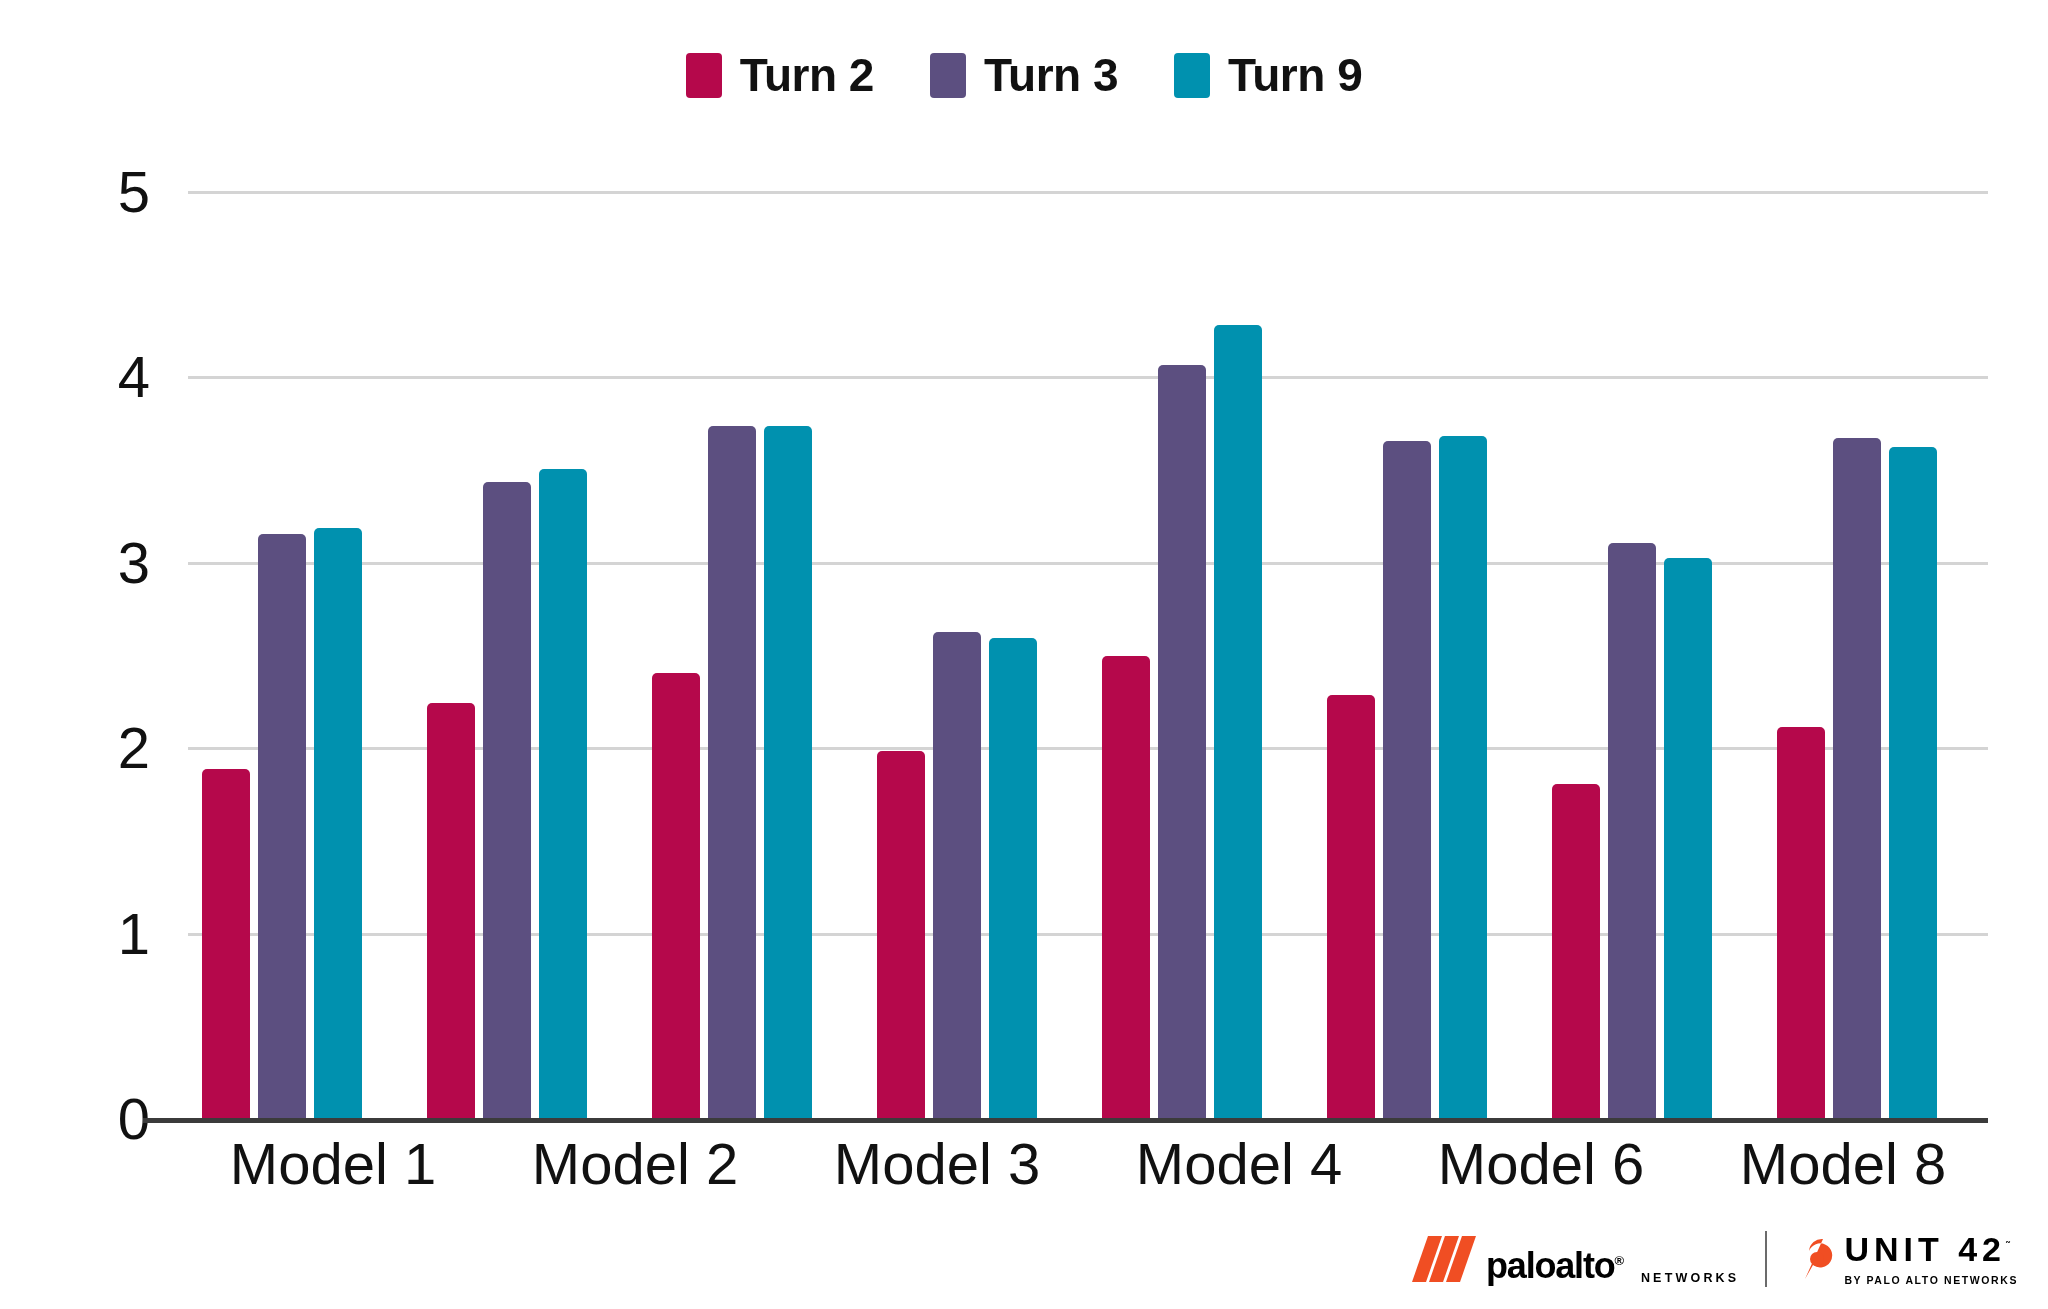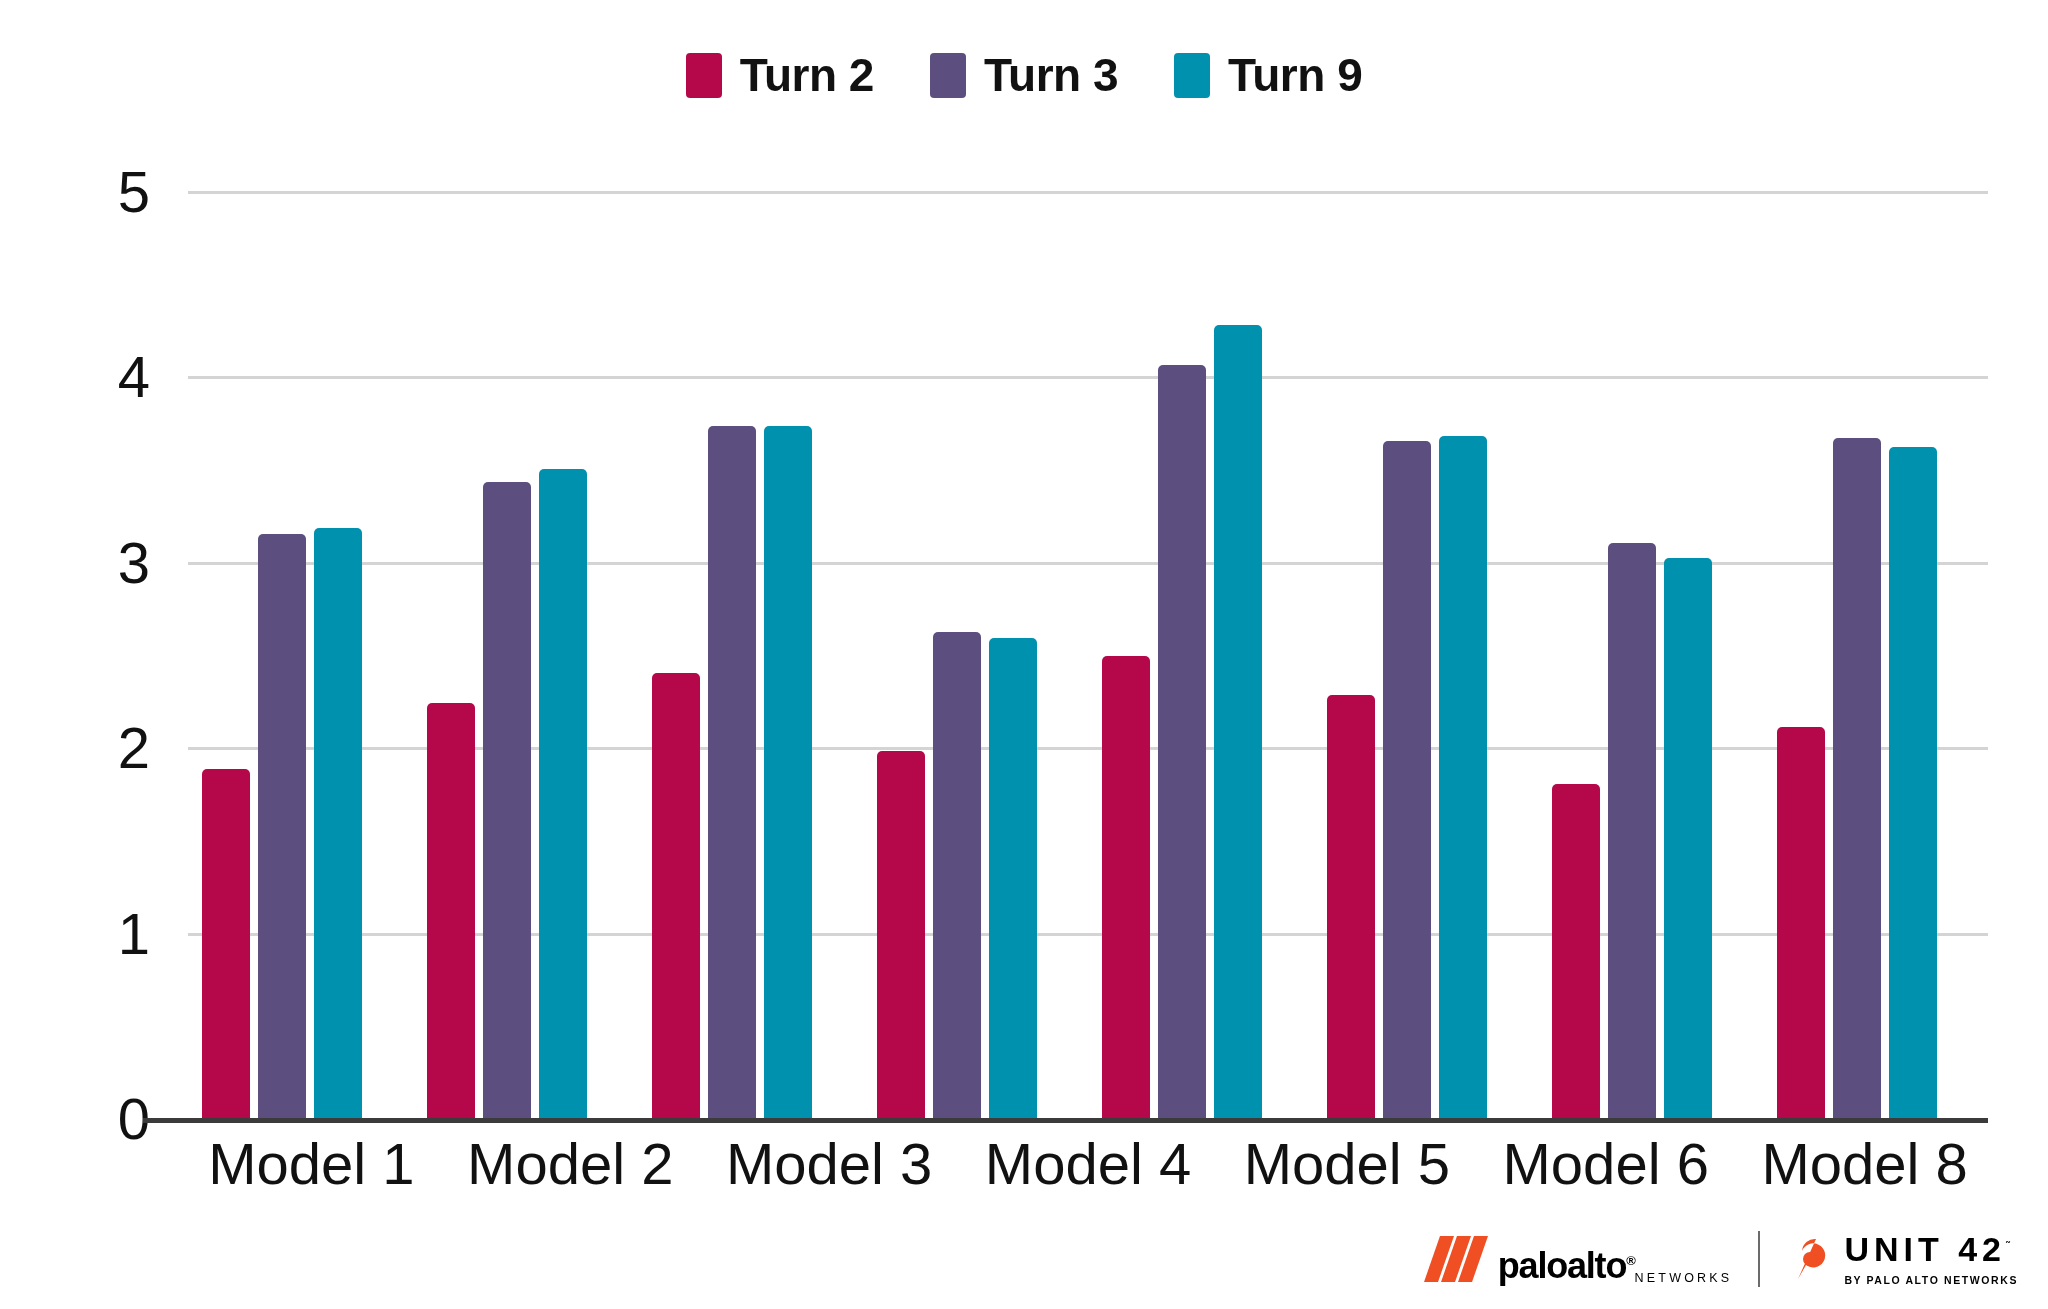--- a/index.html
+++ b/index.html
@@ -151,34 +151,35 @@
     color: #000000;
     letter-spacing: -1.2px;
     position: relative;
   }
   .palo-reg {
     font-size: 13px;
     vertical-align: super;
   }
   .palo-sub {
     font-size: 12.5px;
-    font-weight: normal;
+    font-weight: bold;
     color: #000000;
     letter-spacing: 3.2px;
     margin-top: 4px;
+    margin-left: 18px;
   }
   .brand-divider {
     width: 2px;
     height: 56px;
     background: #6b6b6b;
   }
   .brand-unit {
     display: flex;
     align-items: center;
-    gap: 12px;
+    gap: 5px;
   }
   .unit-words {
     display: flex;
     flex-direction: column;
     line-height: 1;
   }
   .unit-name {
     font-size: 34px;
     font-weight: bold;
     color: #000000;
@@ -271,21 +272,20 @@
       </div>
     </div>
   <div id="axis-baseline"></div>
 </div>
 
 <div id="xlabels">
     <div class="xlabel">Model 1</div>
     <div class="xlabel">Model 2</div>
     <div class="xlabel">Model 3</div>
     <div class="xlabel">Model 4</div>
-    <div class="xlabel">Model 5</div>
     <div class="xlabel">Model 6</div>
     <div class="xlabel">Model 8</div>
   </div>
 
 <div id="footer">
 
   <div class="brand-palo">
     <svg class="palo-mark" width="64" height="50" viewBox="0 0 64 50">
       <g fill="#f04e23">
         <polygon points="16,2 30,2 14,48 0,48"></polygon>

